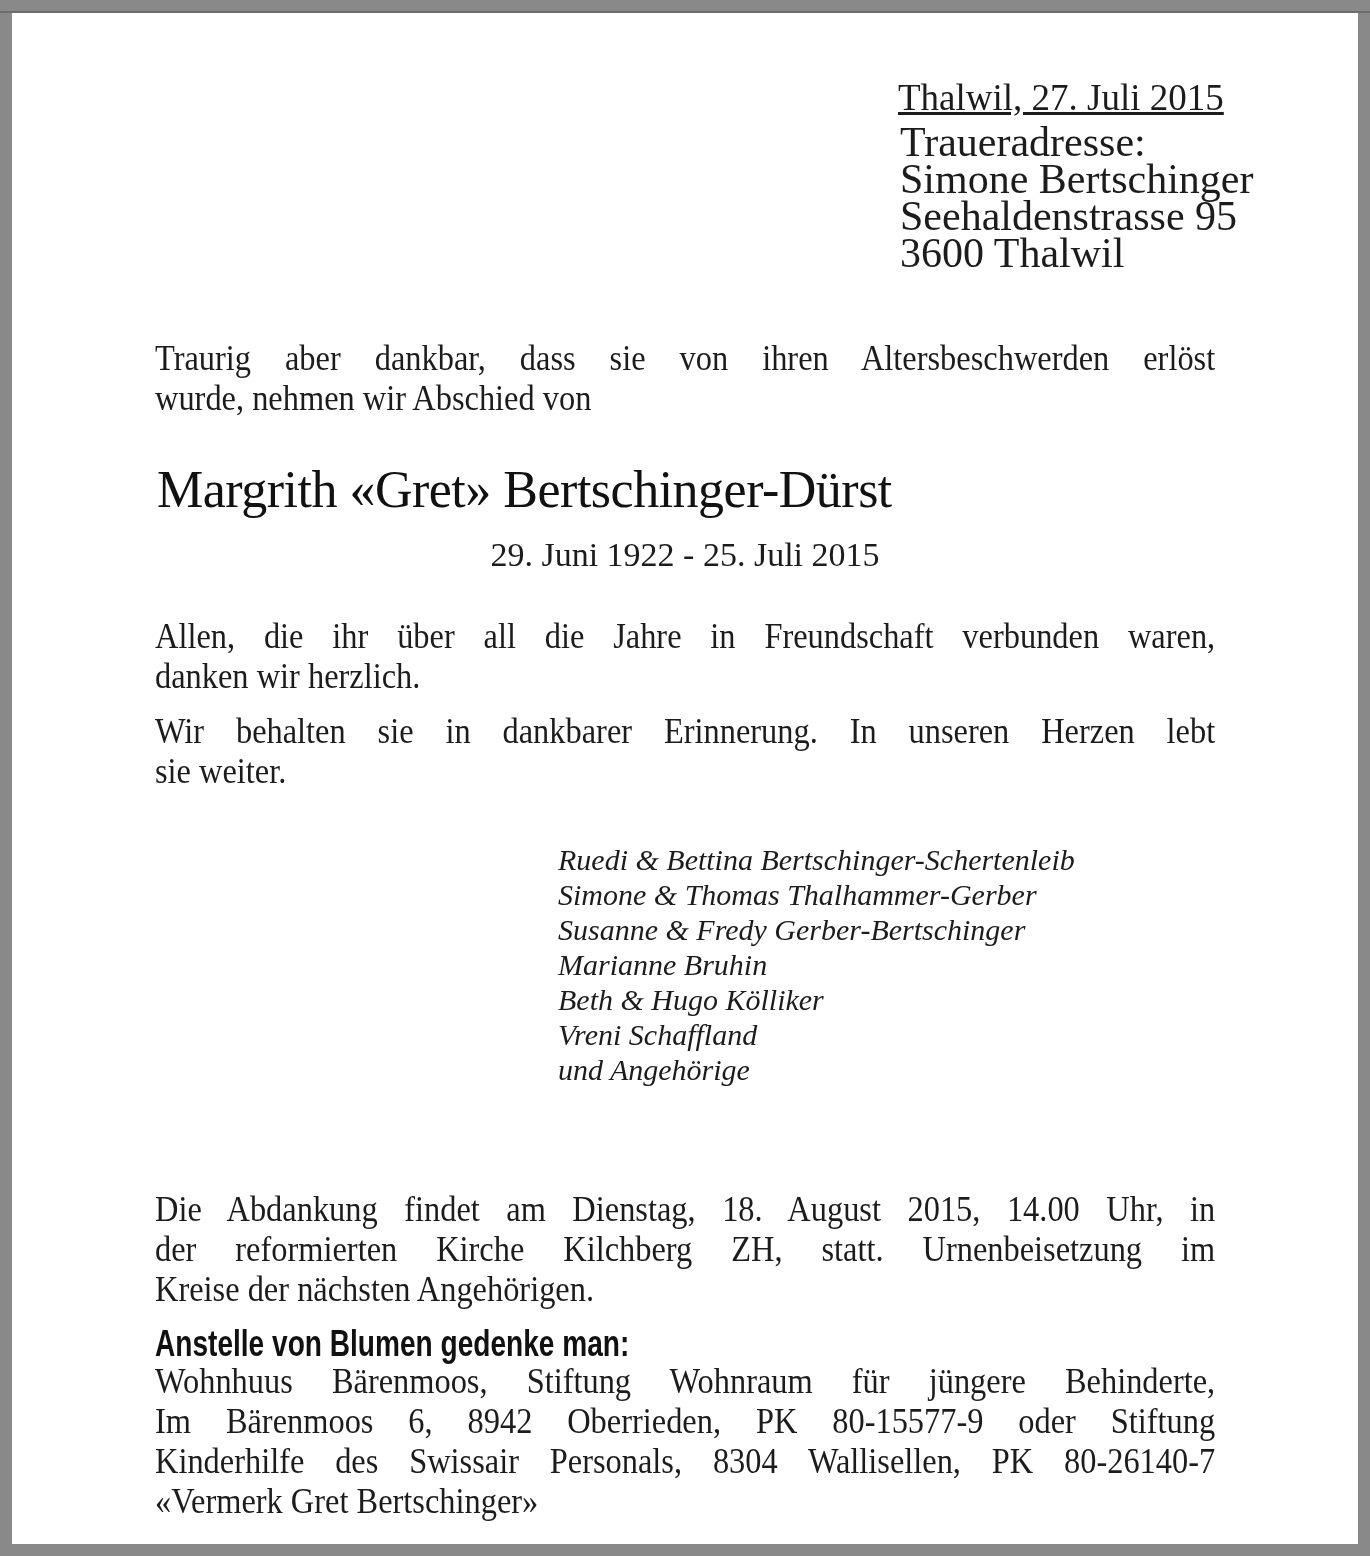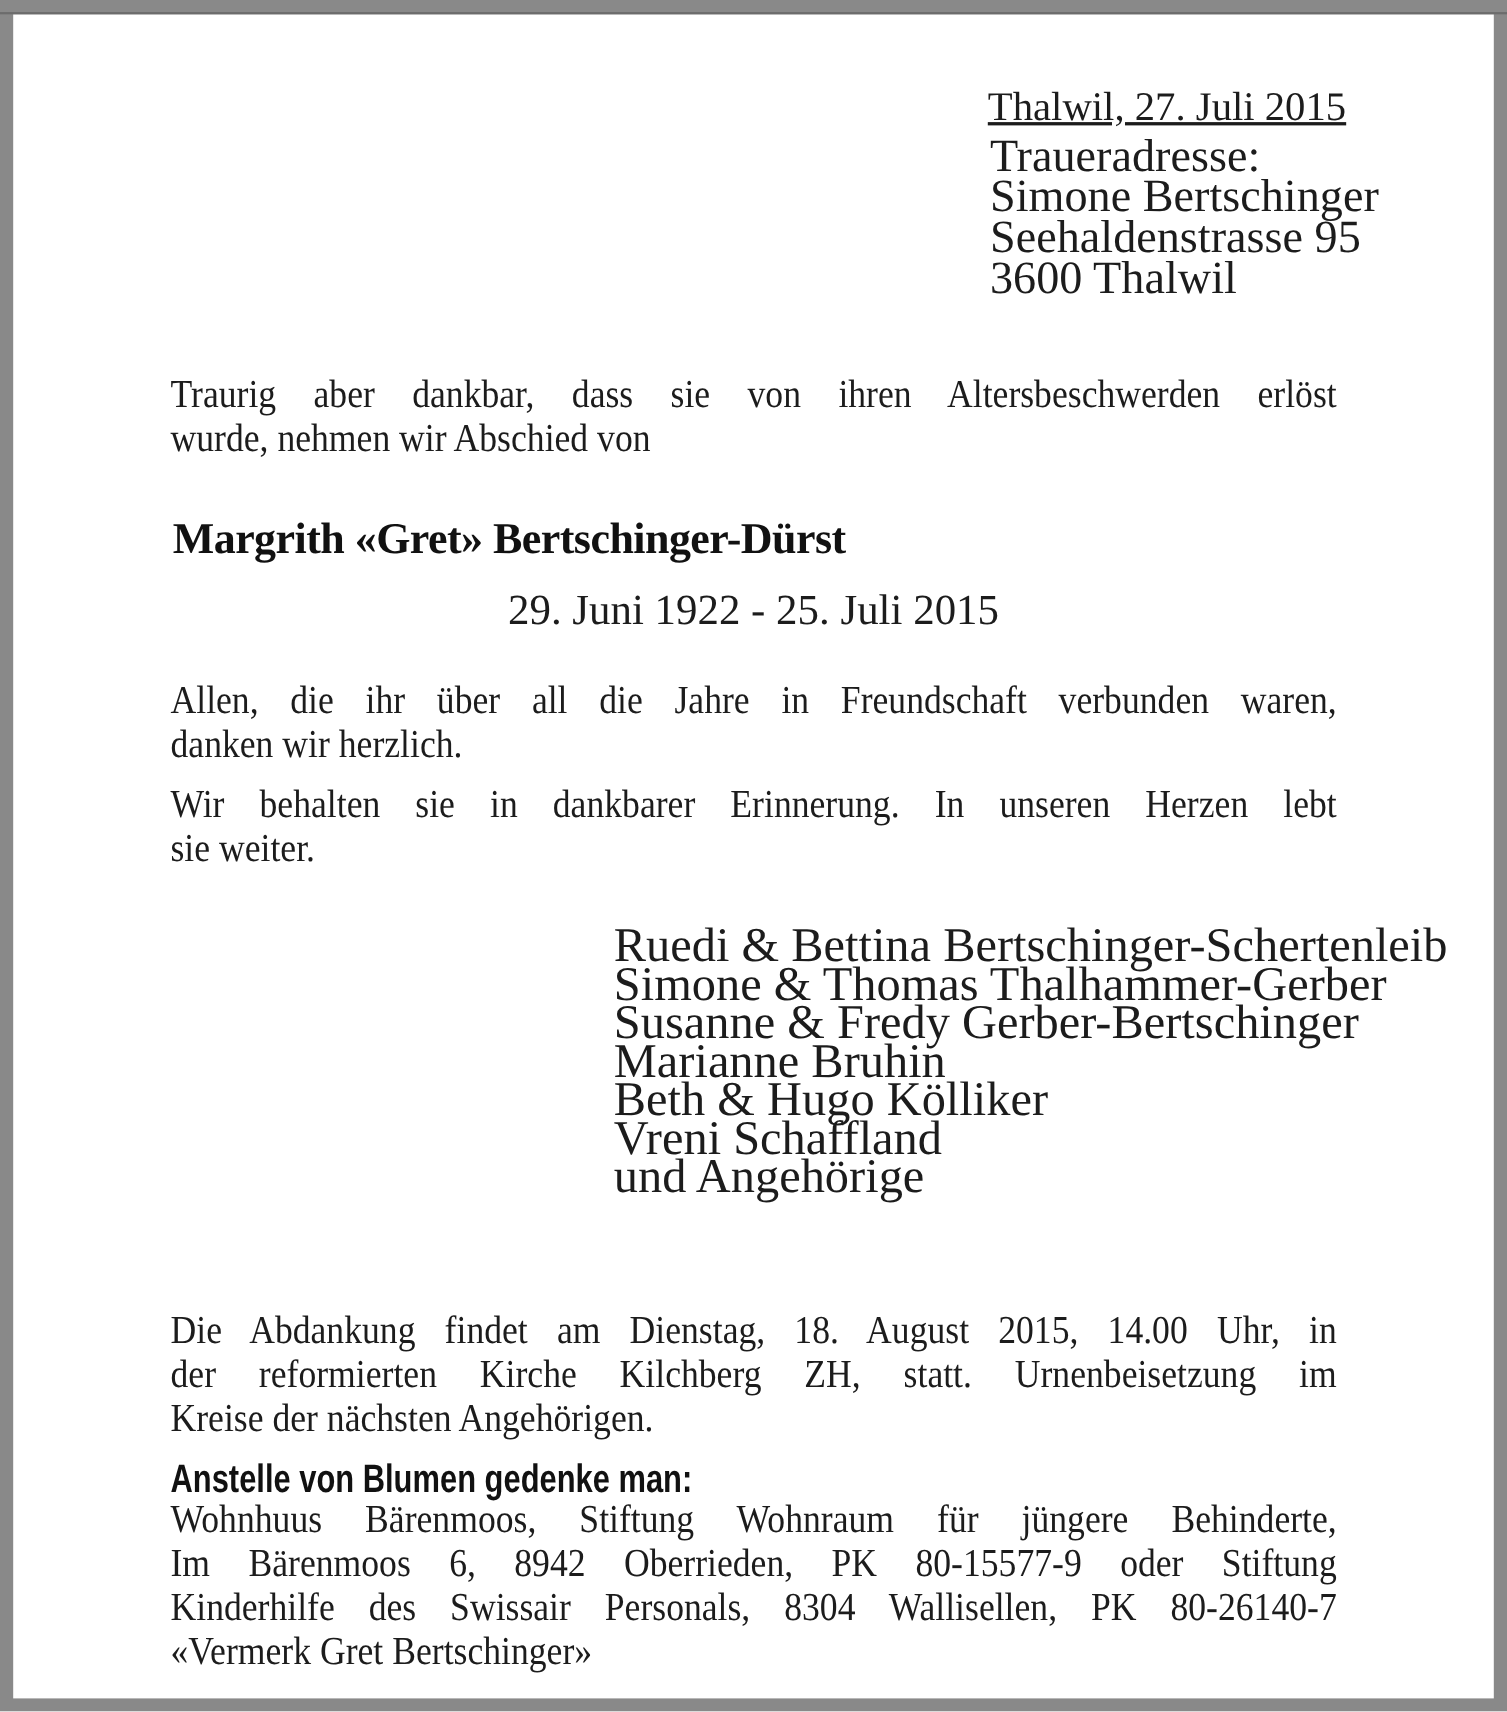--- a/index.html
+++ b/index.html
@@ -63,38 +63,39 @@
   .p-intro       { top: 338px; }
   .p-thanks      { top: 616px; }
   .p-remembrance { top: 711px; }
   .p-service     { top: 1189px; }
   .p-donations   { top: 1361px; }
 
   
   .title {
     position: absolute;
     left: 157px; top: 455px; width: 1085px;
-    font-size: 40px; line-height: 70px;
-    font-weight: bold;
+    font-size: 52px; line-height: 70px;
+    font-weight: normal;
     color: var(--title_ink);
     letter-spacing: -0.5px;
     white-space: nowrap;
   }
   .life-dates {
     position: absolute;
     left: 155px; top: 535px; width: 1060px;
-    font-size: 39px; line-height: 40px;
+    font-size: 34px; line-height: 40px;
     text-align: center;
   }
 
   
   .mourners {
     position: absolute;
     left: 558px; top: 842px;
-    font-size: 44px; line-height: 35px;
+    font-size: 30px; line-height: 35px;
+    font-style: italic;
     white-space: nowrap;
   }
 
   
   .don-heading {
     position: absolute;
     left: 155px; top: 1324px; width: 640px;
     font-family: "Liberation Sans", sans-serif;
     font-weight: bold;
     font-size: 36px; line-height: 40px;

